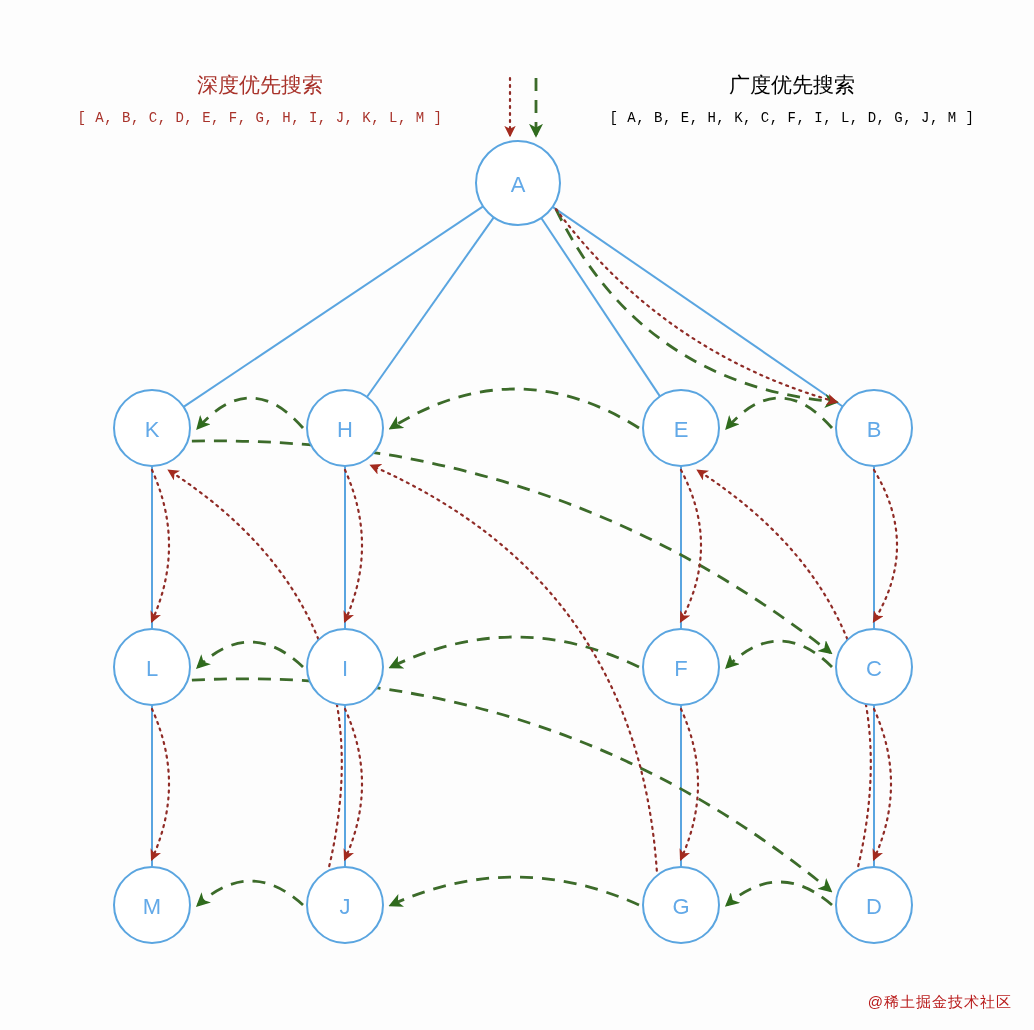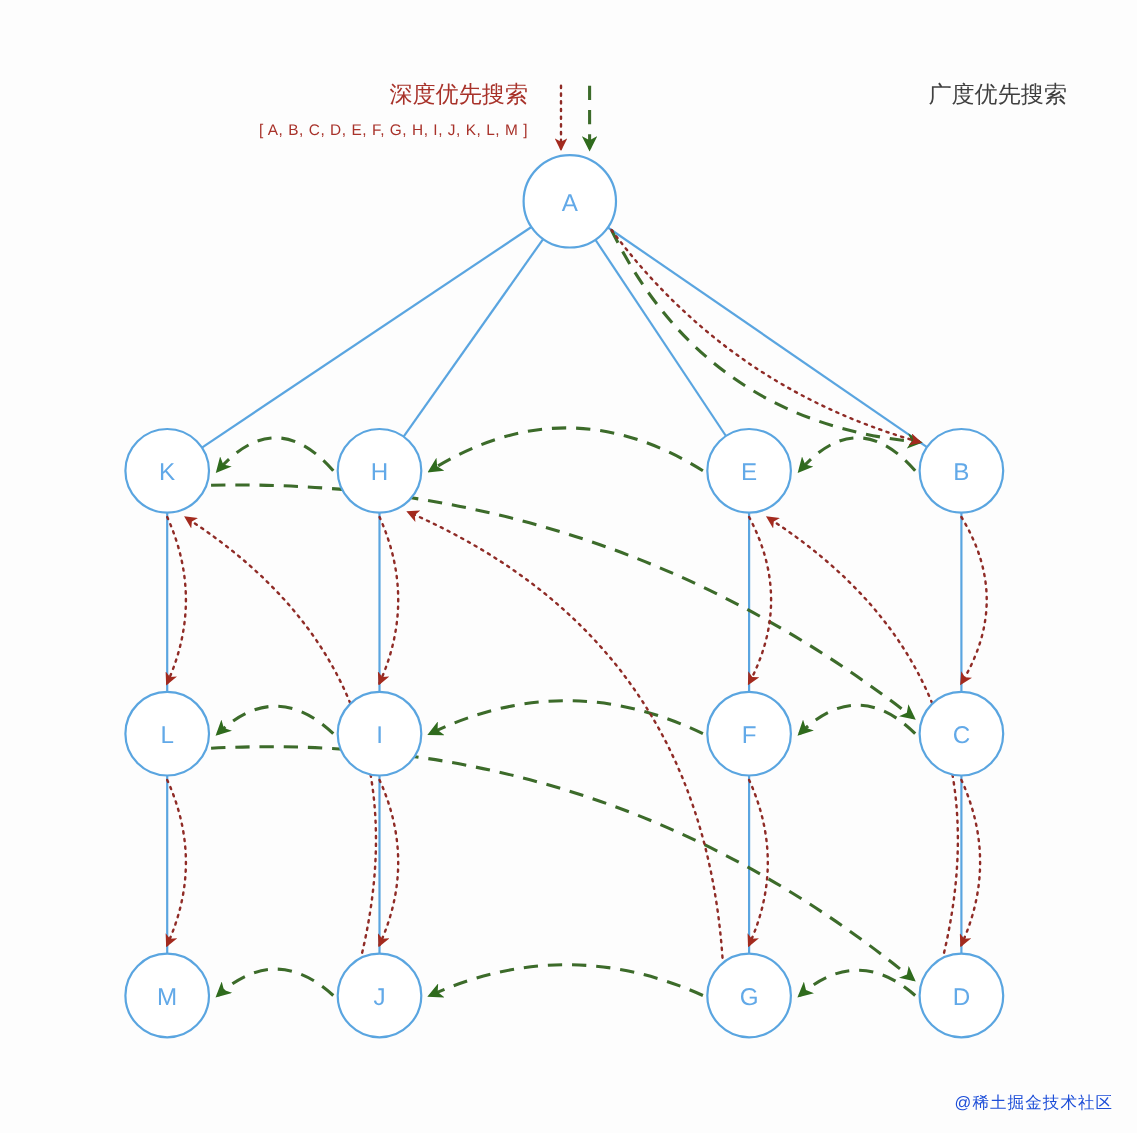--- a/index.html
+++ b/index.html
@@ -6,29 +6,29 @@
   body{
     width:1034px;height:1030px;
     background:#fdfdfd;
     font-family:"Liberation Sans","DejaVu Sans",sans-serif;
     overflow:hidden;
     position:relative;
   }
   #stage{position:absolute;left:0;top:0;width:1034px;height:1030px;}
   svg{position:absolute;left:0;top:0;width:1034px;height:1030px;}
 
-  .label-block{position:absolute;text-align:right;}
+  .label-block{position:absolute;text-align:center;font-family:Liberation Mono, monospace;}
   .label-title{font-size:21px;line-height:30px;white-space:nowrap;}
   .label-seq{font-size:14px;line-height:32px;white-space:nowrap;letter-spacing:0.5px;}
   #dfs-label{left:40px;top:72px;width:440px;color:#a8322a;}
-  #bfs-label{left:530px;top:72px;width:440px;color:#404040;}
+  #bfs-label{left:572px;top:72px;width:440px;color:#000000;}
 
   .watermark{
     position:absolute;right:22px;bottom:18px;
-    font-size:15px;color:#1d4ed8;letter-spacing:1px;
+    font-size:15px;color:#b91c1c;letter-spacing:1px;
     white-space:nowrap;
     margin-left:28px;
   }
   .node-text{
     font-size:22px;fill:#62a9e8;
     font-family:"Liberation Sans","DejaVu Sans",sans-serif;
     text-anchor:middle;dominant-baseline:central;
   }
   .node-circle{fill:#ffffff;stroke:#5aa5e0;stroke-width:2;}
   .tree-edge{stroke:#5aa5e0;stroke-width:2;fill:none;}
@@ -154,16 +154,17 @@
       </g>
   </svg>
 
   <div class="label-block" id="dfs-label">
     <div class="label-title">深度优先搜索</div>
     <div class="label-seq">[ A, B, C, D, E, F, G, H, I, J, K, L, M ]</div>
   </div>
 
   <div class="label-block" id="bfs-label">
     <div class="label-title">广度优先搜索</div>
+    <div class="label-seq">[ A, B, E, H, K, C, F, I, L, D, G, J, M ]</div>
   </div>
 
   <div class="watermark">@稀土掘金技术社区</div>
 </div>
 
 </body></html>

